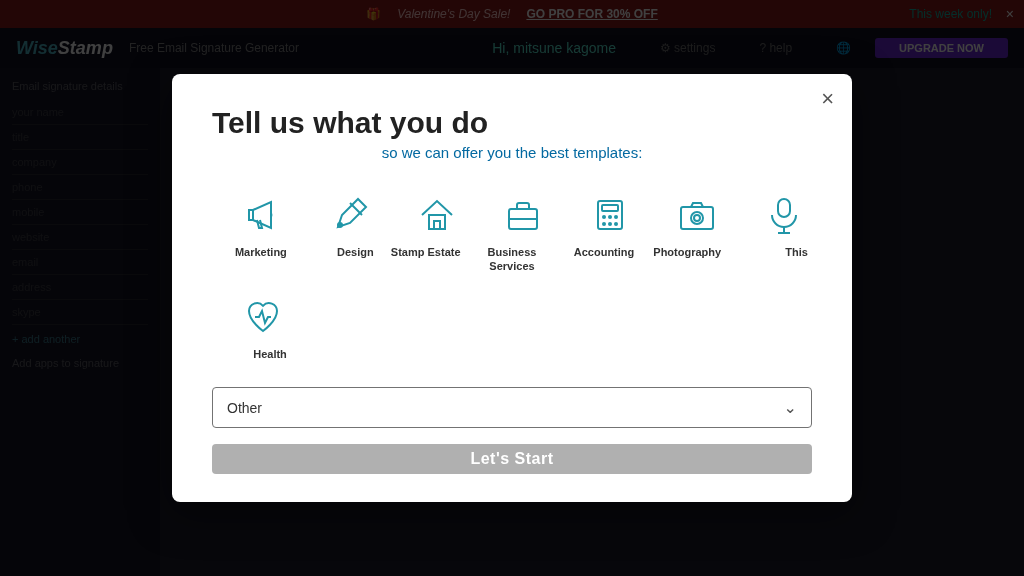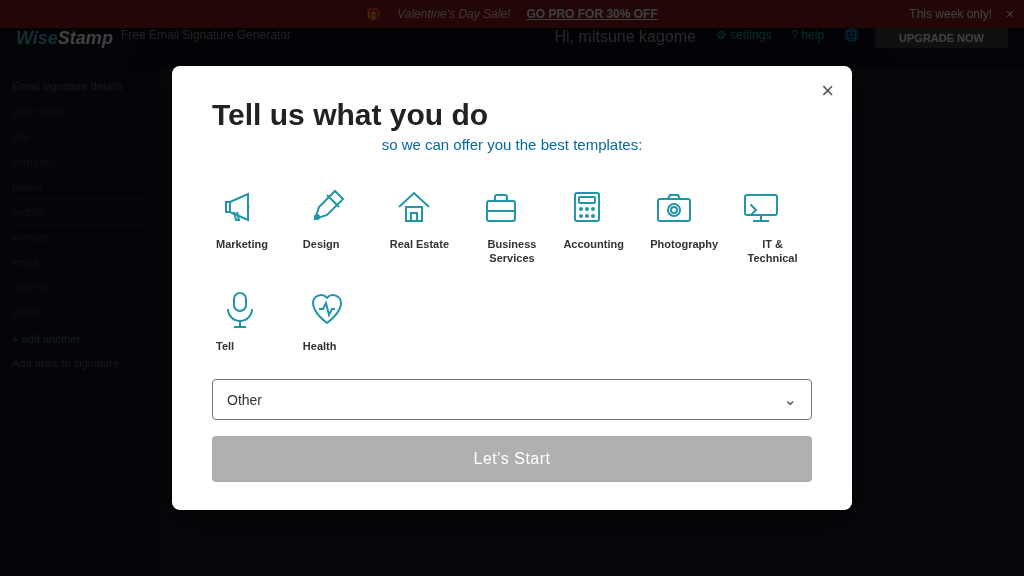--- a/index.html
+++ b/index.html
@@ -27,38 +27,38 @@
       align-items: center;
       justify-content: center;
       color: #fff;
       font-size: 12px;
       gap: 16px;
       position: relative;
     }
     .promo-bar .gift-icon { color: #ff8080; }
     .promo-bar .sale-text { color: #ffcccc; font-style: italic; }
     .promo-bar .pro-link { color: #fff; font-weight: bold; text-decoration: underline; }
-    .promo-bar .this-week { position: absolute; right: 32px; color: #ffffff; }
+    .promo-bar .this-week { position: absolute; right: 32px; color: #14b8a6; }
     .promo-bar .close-promo { position: absolute; right: 10px; color: #fff; cursor: pointer; font-size: 14px; }
 
     
     .nav-bar {
       background: #111122;
       height: 40px;
       display: flex;
-      align-items: flex-start;
+      align-items: center;
       padding: 0 16px;
-      gap: 8px;
+      gap: 16px;
     }
     .nav-logo { color: #fff; font-size: 18px; font-weight: bold; font-style: italic; }
     .nav-logo span { color: #4db8c8; }
     .nav-tagline { color: #888; font-size: 12px; flex: 1; }
-    .nav-user { color: #a3a3a3; font-size: 16px; }
-    .nav-settings, .nav-help, .nav-globe { color: #14b8a6; font-size: 12px; margin-left: 12px; }
-    .nav-upgrade { background: #404040; color: #fff; font-size: 11px; font-weight: bold; padding: 4px 24px; border-radius: 3px; margin-left: 8px; }
+    .nav-user { color: #5eead4; font-size: 14px; }
+    .nav-settings, .nav-help, .nav-globe { color: #737373; font-size: 12px; margin-left: 28px; }
+    .nav-upgrade { background: #6d28d9; color: #fff; font-size: 11px; font-weight: bold; padding: 4px 24px; border-radius: 3px; margin-left: 8px; }
 
     
     .layout {
       display: flex;
       height: calc(576px - 28px - 40px);
     }
     .sidebar {
       width: 160px;
       background: #111122;
       padding: 12px;
@@ -122,21 +122,21 @@
     
     .category-grid {
       display: grid;
       grid-template-columns: repeat(7, 1fr);
       gap: 8px;
       margin-bottom: 20px;
     }
     .category-item {
       display: flex;
       flex-direction: column;
-      align-items: flex-start;
+      align-items: flex-end;
       cursor: pointer;
       padding: 6px 4px;
       border-radius: 4px;
       transition: background 0.2s;
     }
     .category-icon {
       width: 48px;
       height: 48px;
       display: flex;
       align-items: center;
@@ -177,22 +177,22 @@
       color: #555;
       font-size: 16px;
     }
 
     
     .cta-button {
       width: 100%;
       background: #b0b0b0;
       color: #fff;
       font-size: 16px;
-      font-weight: normal;
-      padding: 14px;
+      font-weight: bold;
+      padding: 6px;
       border: none;
       border-radius: 4px;
       cursor: pointer;
       letter-spacing: 0.5px;
     }
   </style>
 </head>
 <body>
 
 <div class="app-bg">
@@ -267,21 +267,21 @@
       </div>
 
       <div class="category-item">
         <div class="category-icon">
           <svg viewBox="0 0 40 40">
               <path d="M5 20L20 6l15 14"></path>
               <rect x="12" y="20" width="16" height="14"></rect>
               <rect x="17" y="26" width="6" height="8"></rect>
             </svg>
         </div>
-        <span class="category-label">Real Estate</span>
+        <span class="category-label">Stamp Estate</span>
       </div>
 
       <div class="category-item">
         <div class="category-icon">
           <svg viewBox="0 0 40 40">
               <rect x="6" y="14" width="28" height="20" rx="2"></rect>
               <path d="M14 14v-4a2 2 0 012-2h8a2 2 0 012 2v4"></path>
               <line x1="6" y1="24" x2="34" y2="24"></line>
             </svg>
         </div>
@@ -310,43 +310,31 @@
           <svg viewBox="0 0 40 40">
               <rect x="4" y="12" width="32" height="22" rx="2"></rect>
               <path d="M14 12l2-4h8l2 4"></path>
               <circle cx="20" cy="23" r="6"></circle>
               <circle cx="20" cy="23" r="3"></circle>
             </svg>
         </div>
         <span class="category-label">Photography</span>
       </div>
 
-      <div class="category-item">
-        <div class="category-icon">
-          <svg viewBox="0 0 40 40">
-              <rect x="4" y="8" width="32" height="20" rx="2"></rect>
-              <line x1="12" y1="34" x2="28" y2="34"></line>
-              <line x1="20" y1="28" x2="20" y2="34"></line>
-              <polyline points="10 18 15 23 10 28" stroke-linecap="round"></polyline>
-              <line x1="18" y1="28" x2="26" y2="28"></line>
-            </svg>
-        </div>
-        <span class="category-label">IT &amp; Technical</span>
-      </div>
 
       <div class="category-item">
         <div class="category-icon">
           <svg viewBox="0 0 40 40">
               <rect x="14" y="4" width="12" height="18" rx="6"></rect>
               <path d="M8 20a12 12 0 0024 0"></path>
               <line x1="20" y1="32" x2="20" y2="38"></line>
               <line x1="14" y1="38" x2="26" y2="38"></line>
             </svg>
         </div>
-        <span class="category-label">Tell</span>
+        <span class="category-label">This</span>
       </div>
 
 
       <div class="category-item">
         <div class="category-icon">
           <svg viewBox="0 0 40 40">
               <path d="M20 34S6 24 6 14a8 8 0 0114-5.2A8 8 0 0134 14c0 10-14 20-14 20z"></path>
               <polyline points="12 20 16 20 19 14 22 26 25 20 28 20"></polyline>
             </svg>
         </div>

